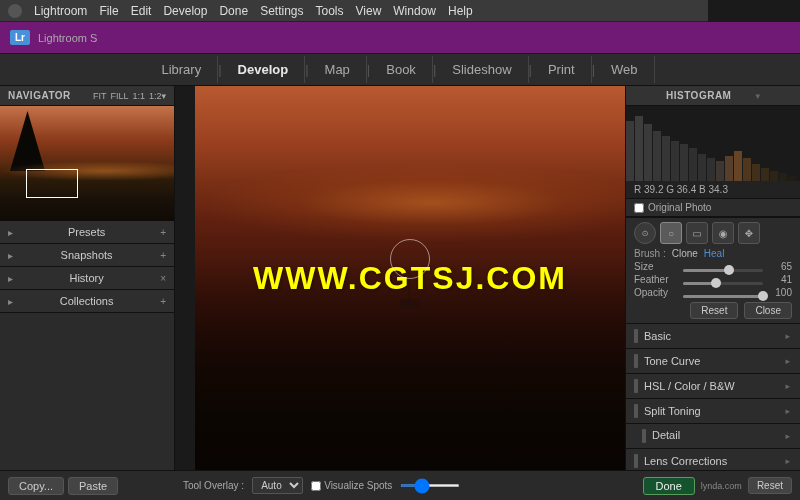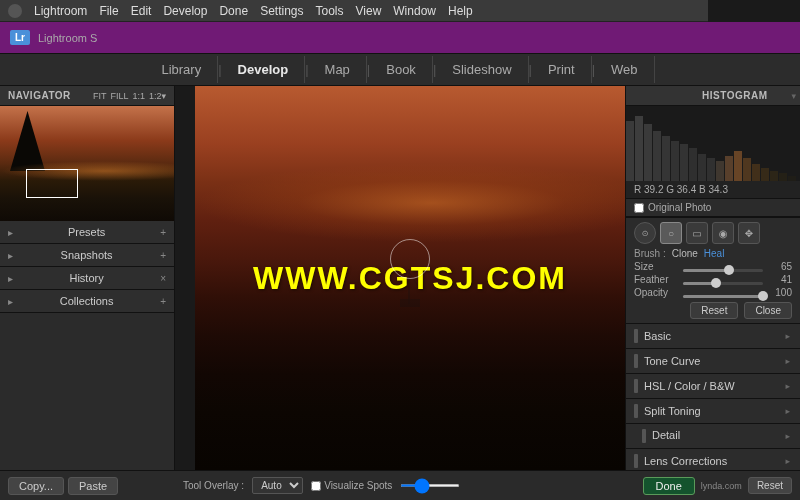--- a/index.html
+++ b/index.html
@@ -279,21 +279,21 @@
       flex-shrink: 0;
     }
 
     
     #histogram-section {
       border-bottom: 1px solid #111;
     }
     #histogram-header {
       display: flex;
       align-items: center;
-      justify-content: flex-end;
+      justify-content: center;
       padding: 4px 4px;
       background: #333;
       border-bottom: 1px solid #111;
       gap: 24px;
     }
     #histogram-header .section-title {
       font-size: 10px;
       font-weight: bold;
       color: #bbb;
       text-transform: uppercase;

